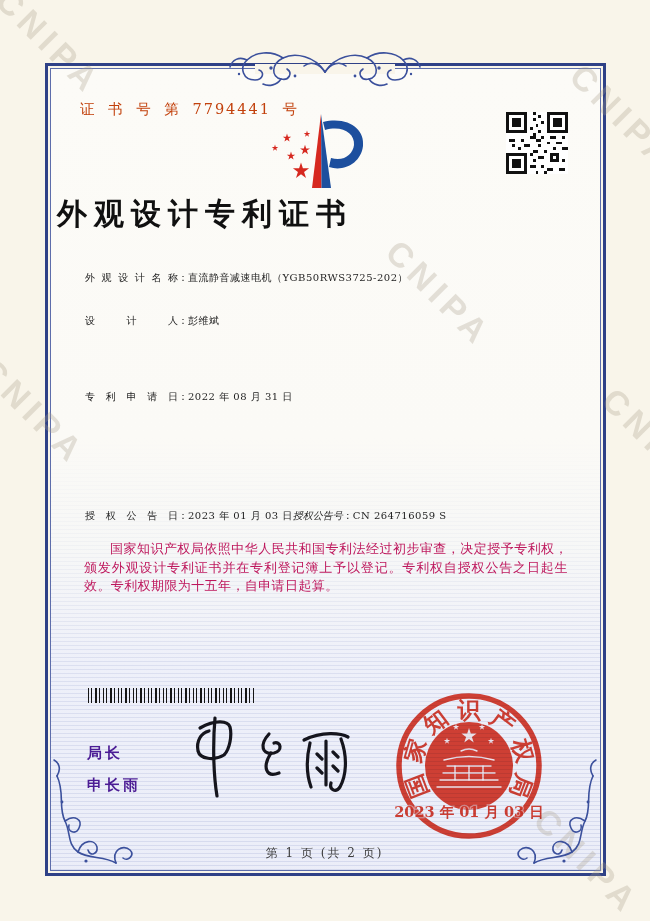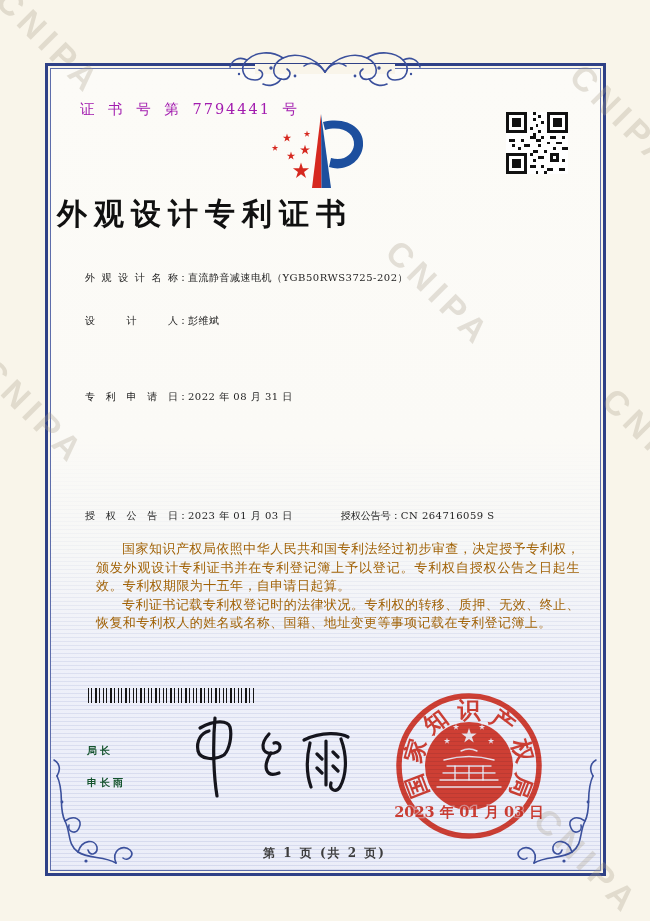--- a/index.html
+++ b/index.html
@@ -9,42 +9,42 @@
       font-size:34px;letter-spacing:6px;color:rgba(168,158,138,0.30);transform:rotate(45deg);
       pointer-events:none;white-space:nowrap;}
   #frame{position:absolute;z-index:2;left:50px;top:68px;width:549px;height:801px;
          border:1px solid #5d6dab;outline:3px solid #2f4187;outline-offset:2px;
          background-color:#eef0f9;
          background-image:
            linear-gradient(180deg, #fcfbf7 0%, #fbfaf6 46%, rgba(250,250,246,0.72) 60%,
              rgba(238,240,250,0.30) 74%, rgba(223,227,245,0.18) 100%),
            repeating-linear-gradient(180deg, rgba(105,120,185,0.20) 0 1px, rgba(255,255,255,0) 1px 4px);}
   .content{position:absolute;z-index:4;}
-  #cert-no{left:80px;top:100px;font-size:14.5px;letter-spacing:2px;word-spacing:5px;color:#a21caf;}
+  #cert-no{left:80px;top:100px;font-size:14.5px;letter-spacing:2px;word-spacing:5px;color:#c2410c;}
   #title{left:50px;top:194px;width:478px;text-align:left;font-size:30px;font-weight:bold;
          letter-spacing:7px;text-indent:7px;color:#101010;}
   .row{position:absolute;z-index:4;left:85px;width:500px;font-size:10px;white-space:nowrap;}
   .lbl{display:inline-block;width:93px;text-align:justify;text-align-last:justify;vertical-align:top;}
   .colon{display:inline-block;}
   .val{letter-spacing:0.5px;}
-  .lbl2{display:inline-block;margin-left:48px;}
-  #paras{left:96px;top:540px;width:484px;font-size:13px;line-height:18.6px;
-         text-align:justify;color:#a16207;letter-spacing:0.4px;}
+  .lbl2{display:inline-block;font-style:italic;}
+  #paras{left:84px;top:540px;width:484px;font-size:13px;line-height:18.6px;
+         text-align:justify;color:#be185d;letter-spacing:0.4px;}
   #paras p{margin:0;text-indent:2em;}
   #barcode{left:88px;top:688px;width:168px;height:15px;
      background:repeating-linear-gradient(90deg,#161616 0 1.5px,rgba(0,0,0,0) 1.5px 3px,
        #161616 3px 4px,rgba(0,0,0,0) 4px 7px,#161616 7px 9.5px,rgba(0,0,0,0) 9.5px 11px,
        #161616 11px 12px,rgba(0,0,0,0) 12px 15px);}
   .signer{left:87px;font-family:"Liberation Sans","DejaVu Sans",sans-serif;font-weight:600;
-          font-size:10px;letter-spacing:3px;color:#14532d;}
+          font-size:15px;letter-spacing:3px;color:#4c1d95;}
   #signer-title{top:744px;} #signer-name{top:776px;}
   #signature{left:170px;top:710px;}
   #seal{left:354px;top:651px;mix-blend-mode:multiply;opacity:0.96;}
   #footer-page{left:50px;top:845px;width:549px;text-align:center;font-size:12px;
-               letter-spacing:2px;color:#3d3d3d;font-weight:bold;}
+               letter-spacing:2px;color:#3d3d3d;}
   #footer-note{left:0;top:881px;width:650px;text-align:center;font-size:13.5px;
                letter-spacing:2px;color:#222;}
   .orn{position:absolute;z-index:5;}
   svg{display:block;}
 </style>
 </head>
 <body>
 
 <div id="page">
 
@@ -174,21 +174,20 @@
   </div>
   <div class="row" style="top:390px">
     <span class="lbl">专利申请日</span><span class="colon">：</span><span class="val">2022 年 08 月 31 日</span>
   </div>
   <div class="row" style="top:509px">
     <span class="lbl">授权公告日</span><span class="colon">：</span><span class="val">2023 年 01 月 03 日</span><span class="lbl2">授权公告号</span><span class="colon">：</span><span class="val">CN 264716059 S</span>
   </div>
 
   <div class="content" id="paras">
     <p>国家知识产权局依照中华人民共和国专利法经过初步审查，决定授予专利权，颁发外观设计专利证书并在专利登记簿上予以登记。专利权自授权公告之日起生效。专利权期限为十五年，自申请日起算。</p>
-    <p>专利证书记载专利权登记时的法律状况。专利权的转移、质押、无效、终止、恢复和专利权人的姓名或名称、国籍、地址变更等事项记载在专利登记簿上。</p>
   </div>
 
   <div class="content" id="barcode"></div>
 
   <div class="content signer" id="signer-title">局长</div>
   <div class="content signer" id="signer-name">申长雨</div>
 
   <svg class="content" id="signature" width="195" height="95" viewBox="0 0 195 95">
     <g fill="none" stroke="#15151d" stroke-width="3.2" stroke-linecap="round" stroke-linejoin="round">
       <path d="M30 18 C46 9 58 11 60 17 C62 25 60 39 54 45 C44 51 30 49 28 41 C26 31 31 23 39 21"></path>

